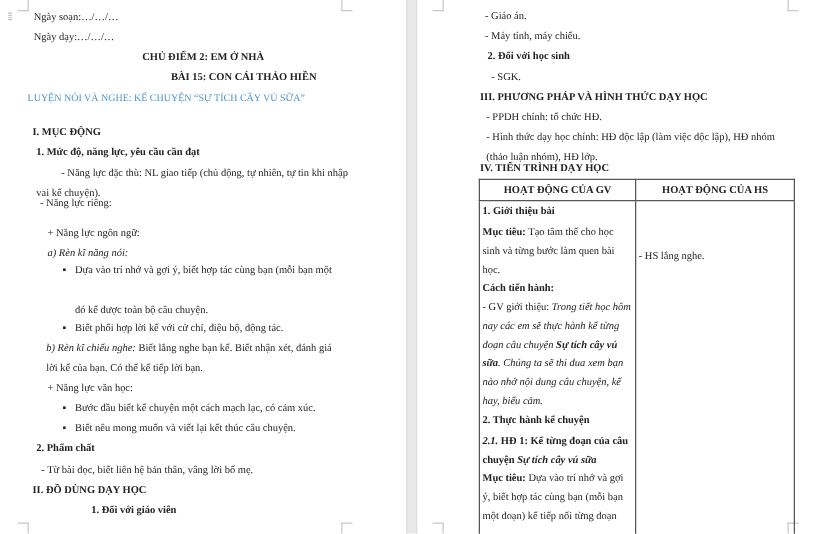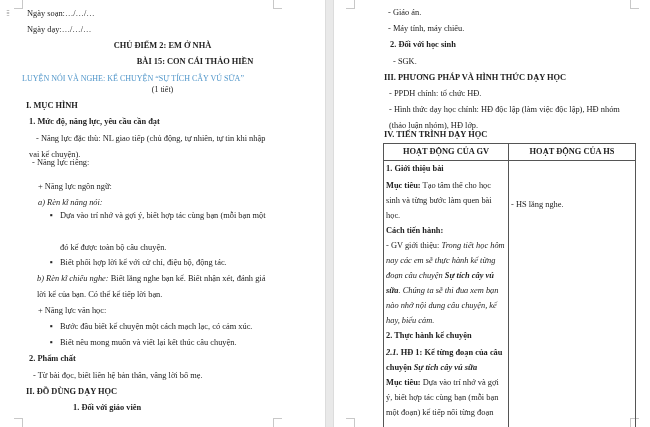--- a/index.html
+++ b/index.html
@@ -33,25 +33,24 @@
   <div class="corner" style="left:273px;top:0;border-left-width:1px;border-bottom-width:1px;"></div>
   <div class="corner" style="left:14px;top:418px;border-right-width:1px;border-top-width:1px;"></div>
   <div class="corner" style="left:273px;top:418px;border-left-width:1px;border-top-width:1px;"></div>
   <div class="handle">⁞⁞</div>
 
   <div class="t" style="left:27px;top:8px;">Ngày soạn:…/…/…</div>
   <div class="t" style="left:27px;top:24px;">Ngày dạy:…/…/…</div>
   <div class="t b c" style="left:0;width:325px;top:40px;">CHỦ ĐIỂM 2: EM Ở NHÀ</div>
   <div class="t b c" style="left:0;width:390px;top:56px;">BÀI 15: CON CÁI THẢO HIỀN</div>
   <div class="t c blue" style="left:0;width:266px;top:73px;font-size:8px;">LUYỆN NÓI VÀ NGHE: KỂ CHUYỆN “SỰ TÍCH CÂY VÚ SỮA”</div>
-  <div class="t c" style="left:0;width:325px;top:84px;font-size:8px;">(1 tiết)</div>
 
-  <div class="t b" style="left:26px;top:100px;">I. MỤC HÌNH</div>
+  <div class="t b" style="left:26px;top:100px;">I. MỤC ĐỘNG</div>
   <div class="t b" style="left:29px;top:116px;">1. Mức độ, năng lực, yêu cầu cần đạt</div>
-  <div class="t" style="left:36px;top:133px;text-align:right;">- Năng lực đặc thù: NL giao tiếp (chủ động, tự nhiên, tự tin khi nhập</div>
+  <div class="t" style="left:49px;top:133px;text-align:right;">- Năng lực đặc thù: NL giao tiếp (chủ động, tự nhiên, tự tin khi nhập</div>
   <div class="t" style="left:29px;top:149px;">vai kể chuyện).</div>
   <div class="t" style="left:32px;top:157px;">- Năng lực riêng:</div>
   <div class="t" style="left:38px;top:181px;">+ Năng lực ngôn ngữ:</div>
   <div class="t i" style="left:38px;top:197px;">a) Rèn kĩ năng nói:</div>
 
   <div class="t" style="left:50px;top:210px;">▪</div>
   <div class="t" style="left:60px;top:210px;">Dựa vào trí nhớ và gợi ý, biết hợp tác cùng bạn (mỗi bạn một</div>
   <div class="t" style="left:60px;top:242px;">đó kể được toàn bộ câu chuyện.</div>
   <div class="t" style="left:50px;top:257px;">▪</div>
   <div class="t" style="left:60px;top:257px;">Biết phối hợp lời kể với cử chỉ, điệu bộ, động tác.</div>

